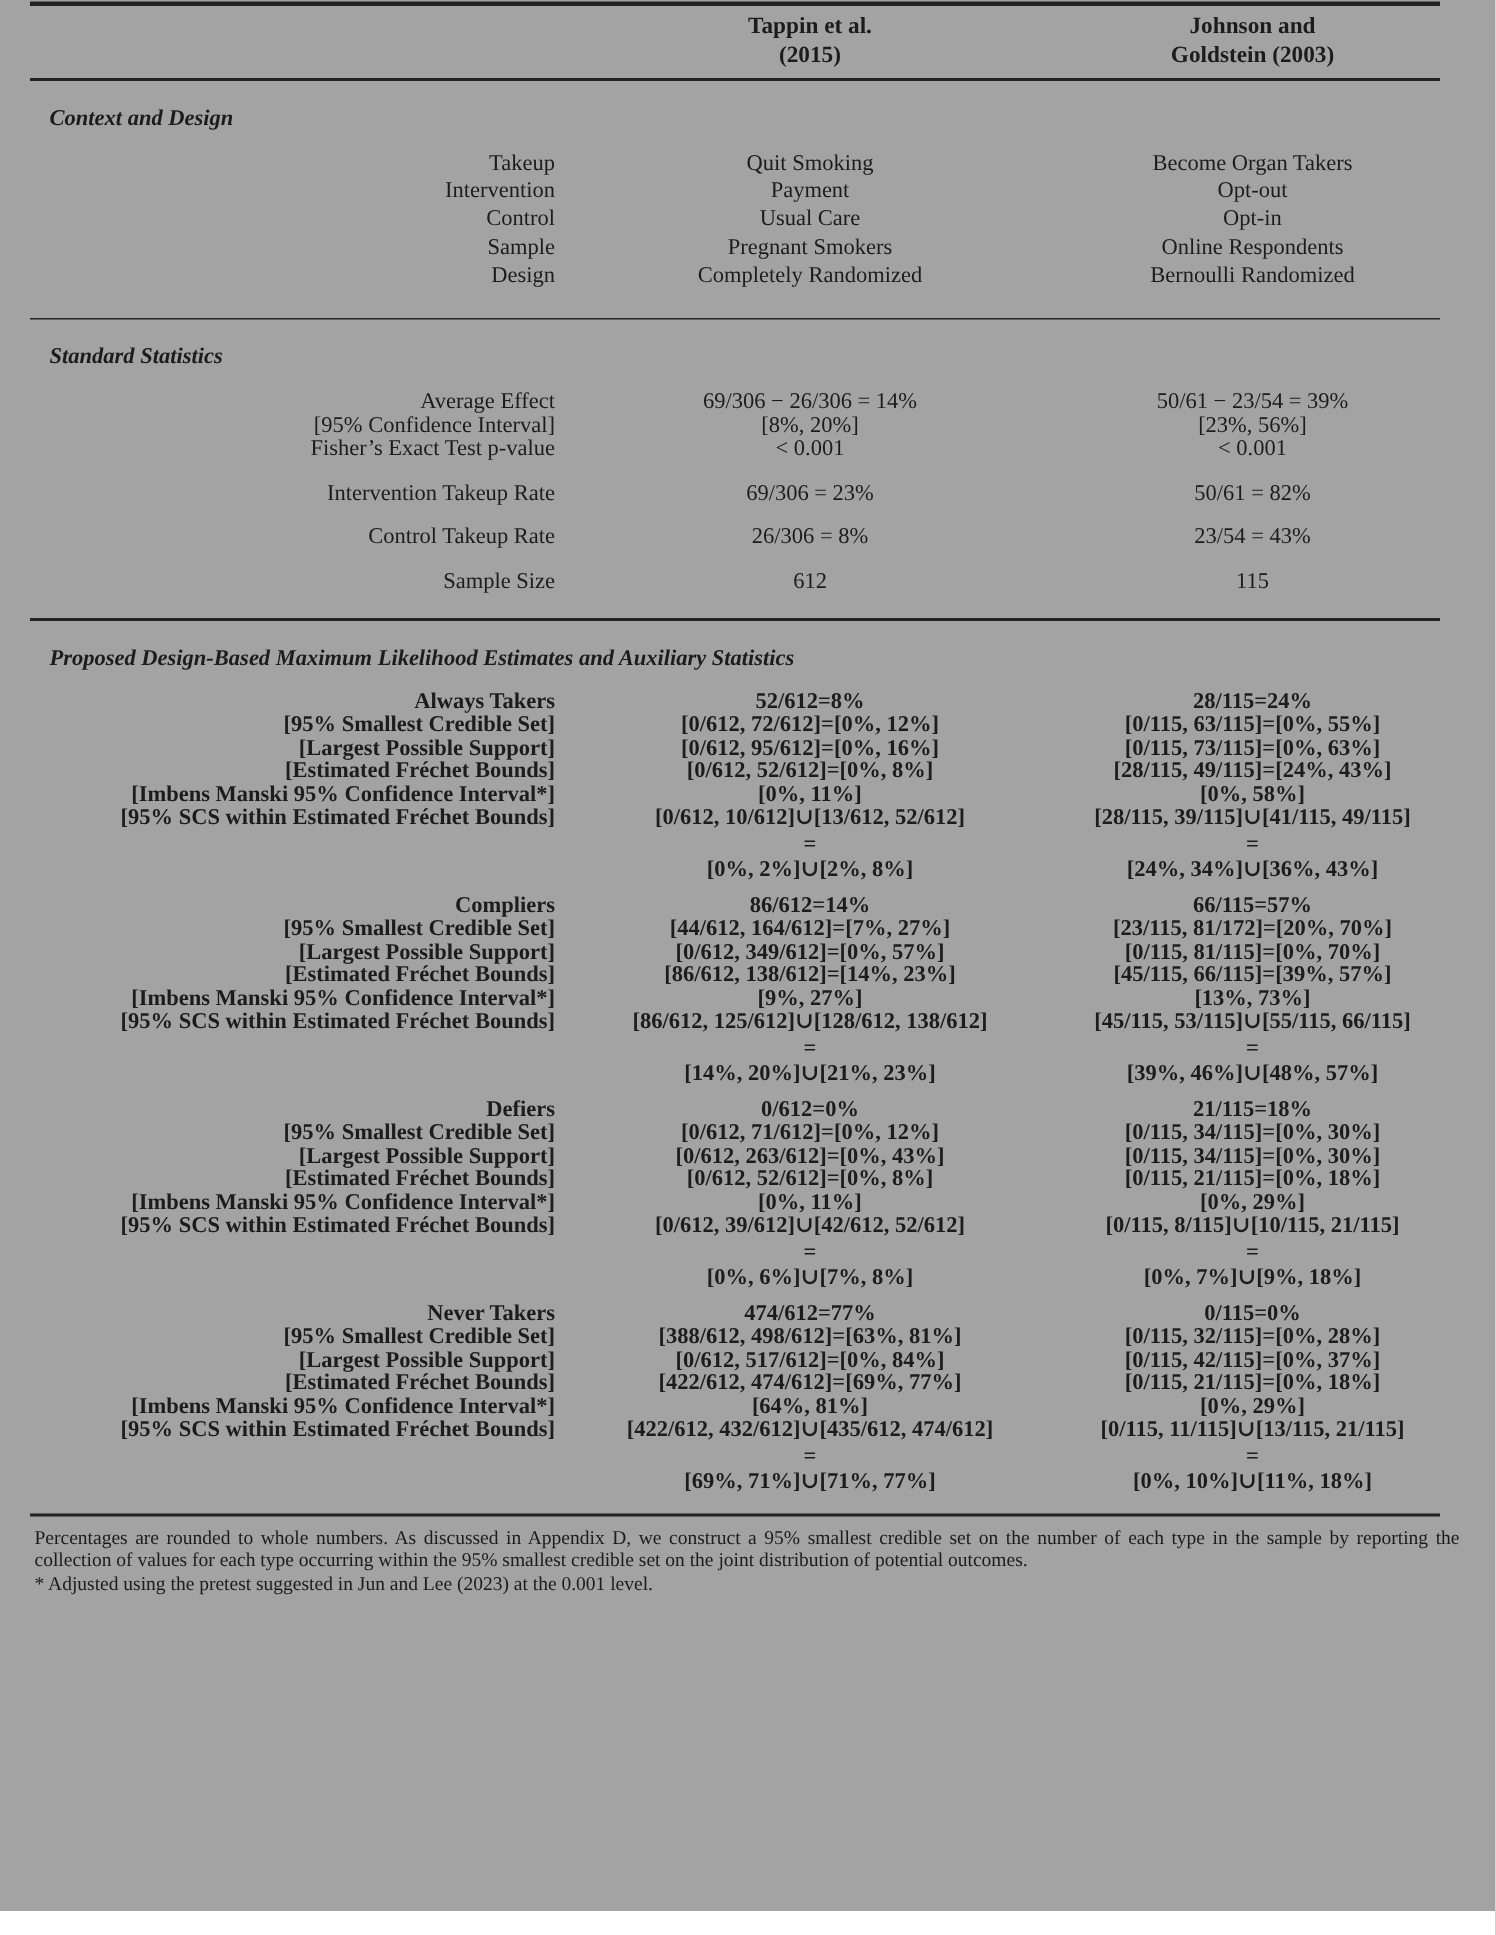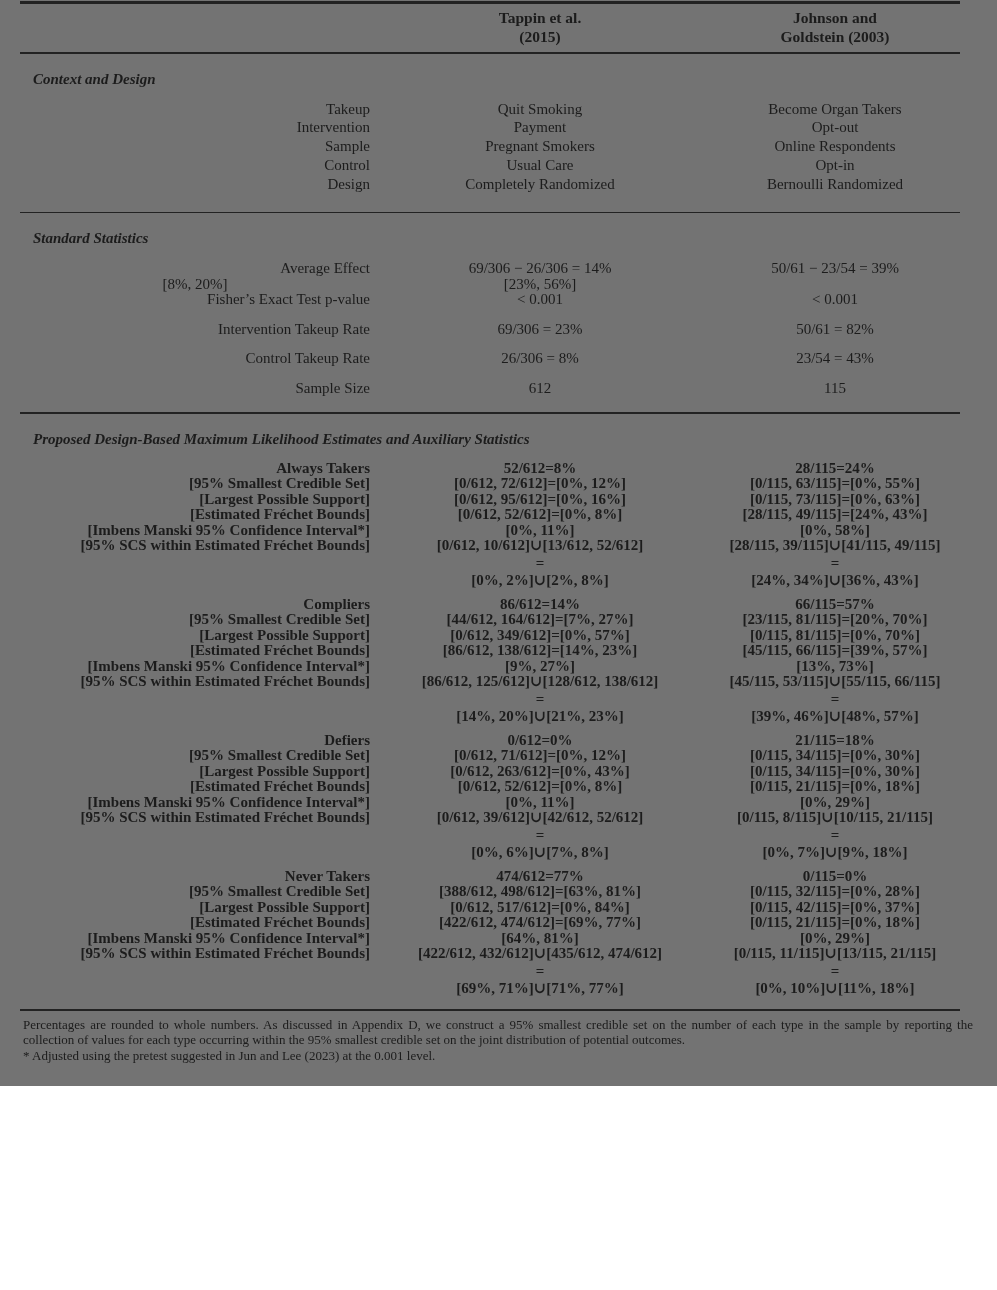--- a/index.html
+++ b/index.html
@@ -1,18 +1,18 @@
 <!DOCTYPE html>
 <html><head>
 <meta charset="utf-8">
 <style>
   * { box-sizing: border-box; }
   html,body { margin:0; padding:0; background:#ffffff; }
   body { font-family:"Liberation Serif","DejaVu Serif",serif; color:#1c1c1c; }
-  .page { position:relative; width:997px; height:1086px; background:#737373; overflow:hidden; }
+  .page { position:relative; width:997px; height:1274px; background:#a3a3a3; overflow:hidden; }
   .tbl { position:absolute; left:20px; top:0; width:940px; }
 
   .hrule { background:#222222; height:1.6px; }
   .hrule.heavy { height:3px; margin-top:1px; }
   .hrule.below-header { margin-top:6px; }
   .hrule.mid1 { margin-top:18px; }
   .hrule.mid2 { margin-top:16px; }
   .hrule.bottomr { height:2.2px; margin-top:13px; }
 
   .row { display:grid; grid-template-columns:350px 340px 250px; font-size:15px; line-height:15.5px; }
@@ -68,47 +68,48 @@
           <div class="lbl">Takeup</div>
           <div class="c">Quit Smoking</div>
           <div class="c">Become Organ Takers</div>
         </div>
         <div class="row ">
           <div class="lbl">Intervention</div>
           <div class="c">Payment</div>
           <div class="c">Opt-out</div>
         </div>
         <div class="row ">
+          <div class="lbl">Control</div>
+          <div class="c">Usual Care</div>
+          <div class="c">Opt-in</div>
+        </div>
+        <div class="row ">
           <div class="lbl">Sample</div>
           <div class="c">Pregnant Smokers</div>
           <div class="c">Online Respondents</div>
         </div>
         <div class="row ">
-          <div class="lbl">Control</div>
-          <div class="c">Usual Care</div>
-          <div class="c">Opt-in</div>
-        </div>
-        <div class="row ">
           <div class="lbl">Design</div>
           <div class="c">Completely Randomized</div>
           <div class="c">Bernoulli Randomized</div>
         </div>
       </div>
 
     <div class="hrule mid1" style="background: rgb(34, 34, 34);"></div>
 
     <div class="sec-title">Standard Statistics</div>
     <div class="std-groups" id="std-groups">
         <div class="group">
           <div class="row ">
             <div class="lbl">Average Effect</div>
             <div class="c">69/306 − 26/306 = 14%</div>
             <div class="c">50/61 − 23/54 = 39%</div>
           </div>
           <div class="row ">
+            <div class="lbl">[95% Confidence Interval]</div>
             <div class="c">[8%, 20%]</div>
             <div class="c">[23%, 56%]</div>
           </div>
           <div class="row ">
             <div class="lbl">Fisher’s Exact Test p-value</div>
             <div class="c">&lt; 0.001</div>
             <div class="c">&lt; 0.001</div>
           </div>
         </div>
         <div class="group">
@@ -182,21 +183,21 @@
         </div>
         <div class="block">
           <div class="row ">
             <div class="lbl">Compliers</div>
             <div class="c">86/612=14%</div>
             <div class="c">66/115=57%</div>
           </div>
           <div class="row ">
             <div class="lbl">[95% Smallest Credible Set]</div>
             <div class="c">[44/612, 164/612]=[7%, 27%]</div>
-            <div class="c">[23/115, 81/115]=[20%, 70%]</div>
+            <div class="c">[23/115, 81/172]=[20%, 70%]</div>
           </div>
           <div class="row ">
             <div class="lbl">[Largest Possible Support]</div>
             <div class="c">[0/612, 349/612]=[0%, 57%]</div>
             <div class="c">[0/115, 81/115]=[0%, 70%]</div>
           </div>
           <div class="row ">
             <div class="lbl">[Estimated Fréchet Bounds]</div>
             <div class="c">[86/612, 138/612]=[14%, 23%]</div>
             <div class="c">[45/115, 66/115]=[39%, 57%]</div>

